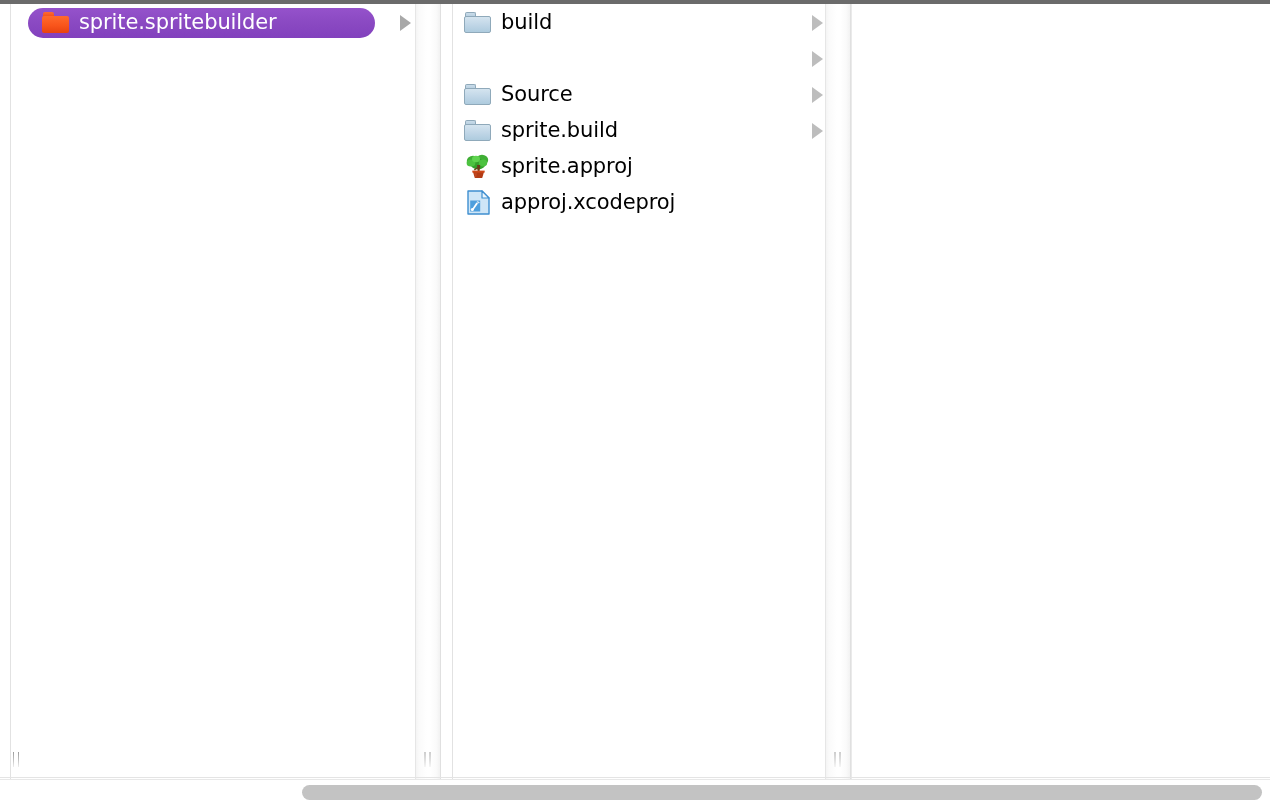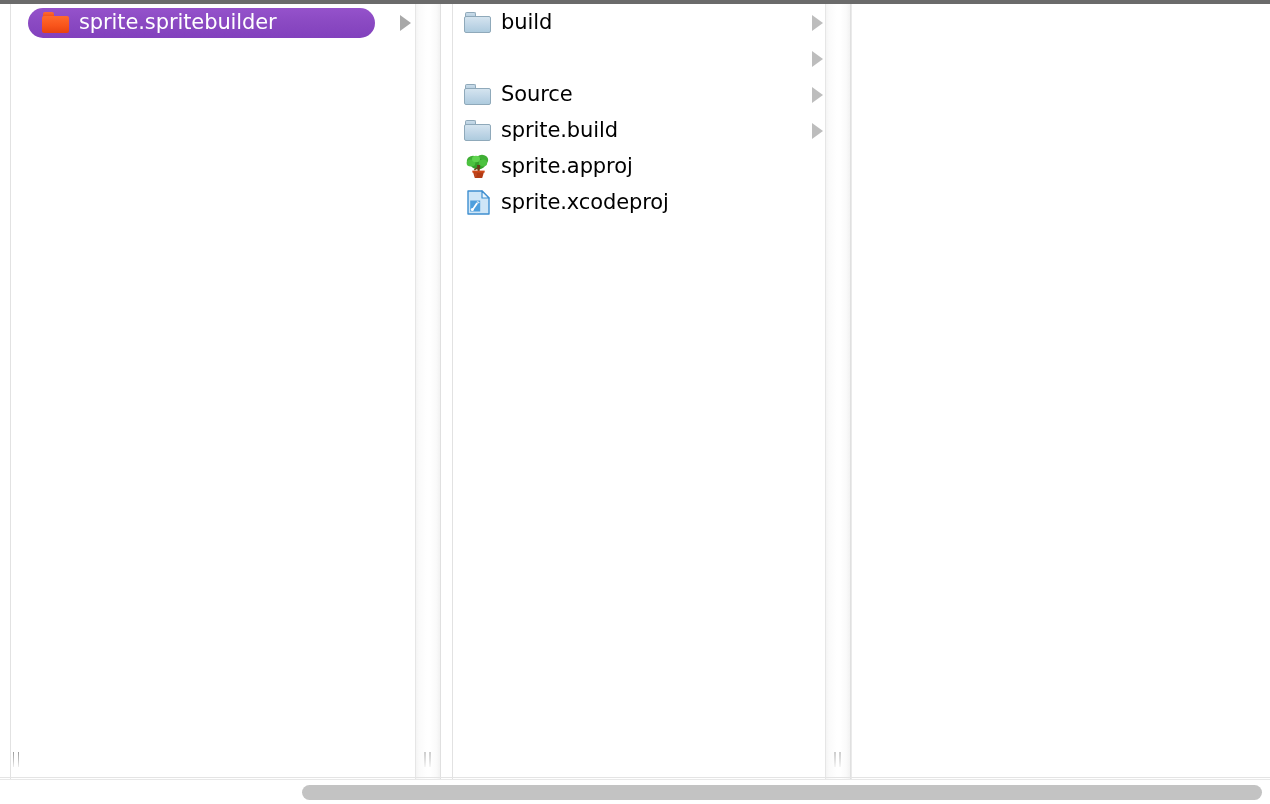--- a/index.html
+++ b/index.html
@@ -347,21 +347,21 @@
             <svg width="23" height="25" viewBox="0 0 23 25">
               <path d="M1 1 L15 1 L22 8 L22 24 L1 24 Z" fill="#cfe6f7" stroke="#3f8fd0" stroke-width="1.4" stroke-linejoin="round"></path>
               <path d="M15 1 L15 8 L22 8 Z" fill="#eef7fd" stroke="#3f8fd0" stroke-width="1.2" stroke-linejoin="round"></path>
               <path d="M3.2 10.5 L13.2 10.5 L13.2 21.5 L3.2 21.5 Z" fill="#4f9fdd"></path>
               <path d="M4.6 19.8 L9.4 12.4 L11.0 13.6 L6.0 20.6 Z" fill="#ffffff"></path>
               <circle cx="5.3" cy="19.6" r="1.5" fill="#ffffff"></circle>
               <path d="M9.6 12.0 L11.8 13.6 L12.8 12.4 L10.6 10.9 Z" fill="#dce9f5"></path>
             </svg>
           </span>
         </span>
-        <span class="label">sprite.xcodeproj</span>
+        <span class="label">approj.xcodeproj</span>
       </div>
 
       <span class="disclosure light" style="left:360px; top:11px"></span>
       <span class="disclosure light" style="left:360px; top:47px"></span>
       <span class="disclosure light" style="left:360px; top:83px"></span>
       <span class="disclosure light" style="left:360px; top:119px"></span>
 
     </div>
 
     <div class="splitter" id="split2">

